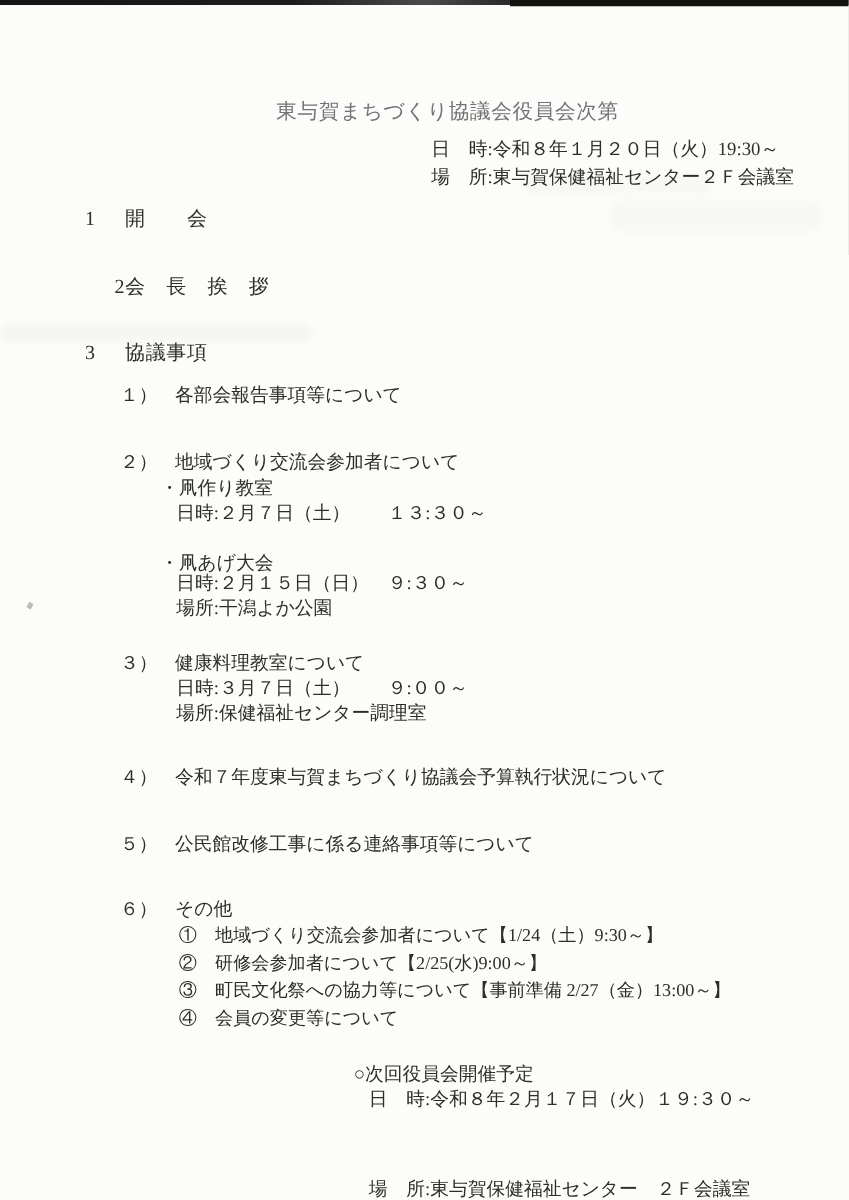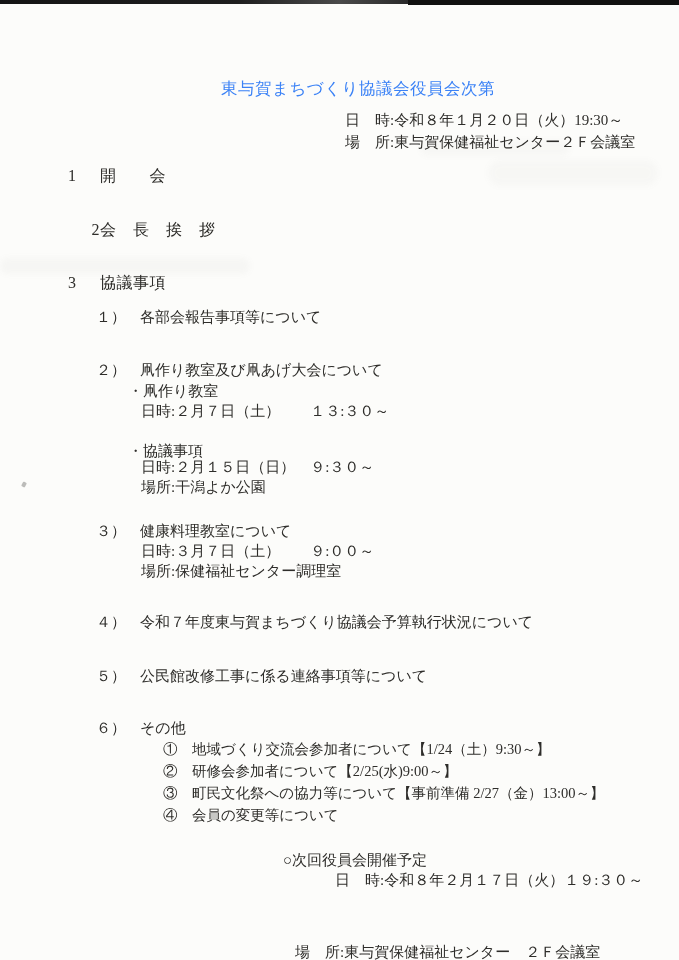--- a/index.html
+++ b/index.html
@@ -5,25 +5,25 @@
   html,body{margin:0;padding:0;background:#d9d9d9;}
   .page{
     position:relative;
     width:679px;height:960px;
     background:#fcfcfa;
     overflow:hidden;
     font-family:"Liberation Serif","DejaVu Serif",serif;
     color:#2e2d2a;
   }
   .line{position:absolute;white-space:pre;line-height:1.15;}
-  .fs-title{font-size:16.5px;letter-spacing:0.5px;color:#3b82f6;}
+  .fs-title{font-size:16.5px;letter-spacing:0.5px;color:#737373;}
   .fs-hdr{font-size:15px;}
   .fs-agenda{font-size:16px;letter-spacing:0.5px;}
   .fs-body{font-size:15px;}
-  .fs-sub{font-size:14.5px;margin-left:20px;}
+  .fs-sub{font-size:14.5px;}
   .anum{display:inline-block;width:32px;}
   .tnum{display:inline-block;width:44px;}
   .scan-top-edge{
     position:absolute;top:0;left:0;width:679px;height:4px;
     background:linear-gradient(to right,#141414 0%,#1e1e1e 35%,#4a4a4a 50%,#1a1a1a 65%,#0c0c0c 100%);
   }
   .scan-top-edge-right{
     position:absolute;top:0;left:408px;width:271px;height:5px;background:#111110;
   }
   .scan-mark-left{
@@ -61,38 +61,38 @@
   <div class="line fs-hdr" style="left:345px;top:134px;">場　所:東与賀保健福祉センター２Ｆ会議室</div>
 
   <div class="line fs-agenda" style="left:68px;top:167px;"><span class="anum">1</span><span>開　　会</span></div>
 
   <div class="line fs-agenda" style="left:68px;top:221px;text-align:right;"><span class="anum">2</span><span>会　長　挨　拶</span></div>
 
   <div class="line fs-agenda" style="left:68px;top:274px;"><span class="anum">3</span><span>協議事項</span></div>
 
   <div class="line fs-body" style="left:96px;top:309px;"><span class="tnum">１）</span><span>各部会報告事項等について</span></div>
 
-  <div class="line fs-body" style="left:96px;top:362px;"><span class="tnum">２）</span><span>凧作り教室及び凧あげ大会について</span></div>
+  <div class="line fs-body" style="left:96px;top:362px;"><span class="tnum">２）</span><span>地域づくり交流会参加者について</span></div>
   <div class="line fs-body" style="left:128px;top:383px;">・凧作り教室</div>
   <div class="line fs-body" style="left:141px;top:403px;">日時:２月７日（土）　　１３:３０～</div>
-  <div class="line fs-body" style="left:128px;top:443px;">・協議事項</div>
+  <div class="line fs-body" style="left:128px;top:443px;">・凧あげ大会</div>
   <div class="line fs-body" style="left:141px;top:459px;">日時:２月１５日（日）　９:３０～</div>
   <div class="line fs-body" style="left:141px;top:479px;">場所:干潟よか公園</div>
 
   <div class="line fs-body" style="left:96px;top:523px;"><span class="tnum">３）</span><span>健康料理教室について</span></div>
   <div class="line fs-body" style="left:141px;top:543px;">日時:３月７日（土）　　９:００～</div>
   <div class="line fs-body" style="left:141px;top:563px;">場所:保健福祉センター調理室</div>
 
   <div class="line fs-body" style="left:96px;top:614px;"><span class="tnum">４）</span><span>令和７年度東与賀まちづくり協議会予算執行状況について</span></div>
 
   <div class="line fs-body" style="left:96px;top:668px;"><span class="tnum">５）</span><span>公民館改修工事に係る連絡事項等について</span></div>
 
   <div class="line fs-body" style="left:96px;top:720px;"><span class="tnum">６）</span><span>その他</span></div>
   <div class="line fs-sub" style="left:143px;top:741px;">①　地域づくり交流会参加者について【1/24（土）9:30～】</div>
   <div class="line fs-sub" style="left:143px;top:763px;">②　研修会参加者について【2/25(水)9:00～】</div>
   <div class="line fs-sub" style="left:143px;top:785px;">③　町民文化祭への協力等について【事前準備 2/27（金）13:00～】</div>
   <div class="line fs-sub" style="left:143px;top:807px;">④　会員の変更等について</div>
 
   <div class="line fs-body" style="left:283px;top:852px;">○次回役員会開催予定</div>
-  <div class="line fs-body" style="left:295px;top:872px;margin-left:40px;">日　時:令和８年２月１７日（火）１９:３０～</div>
+  <div class="line fs-body" style="left:295px;top:872px;">日　時:令和８年２月１７日（火）１９:３０～</div>
   <div class="line fs-body" style="left:295px;top:944px;">場　所:東与賀保健福祉センター　２Ｆ会議室</div>
 
 </div>
 
 </body></html>

